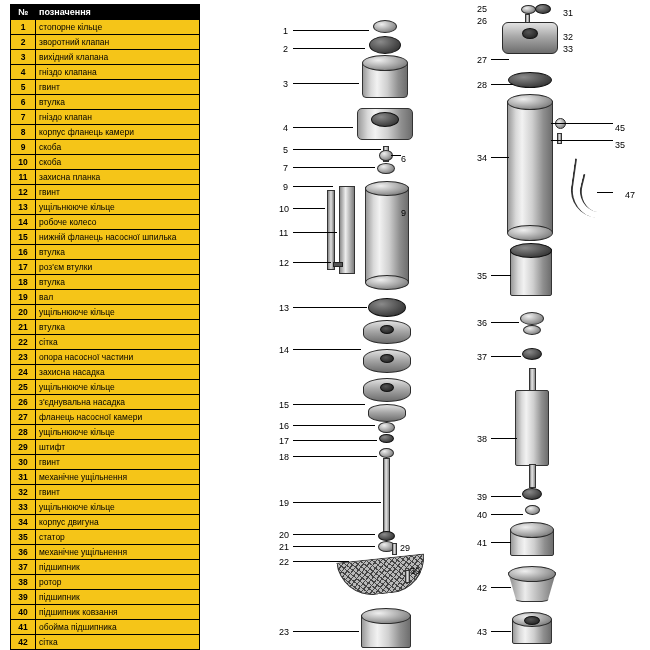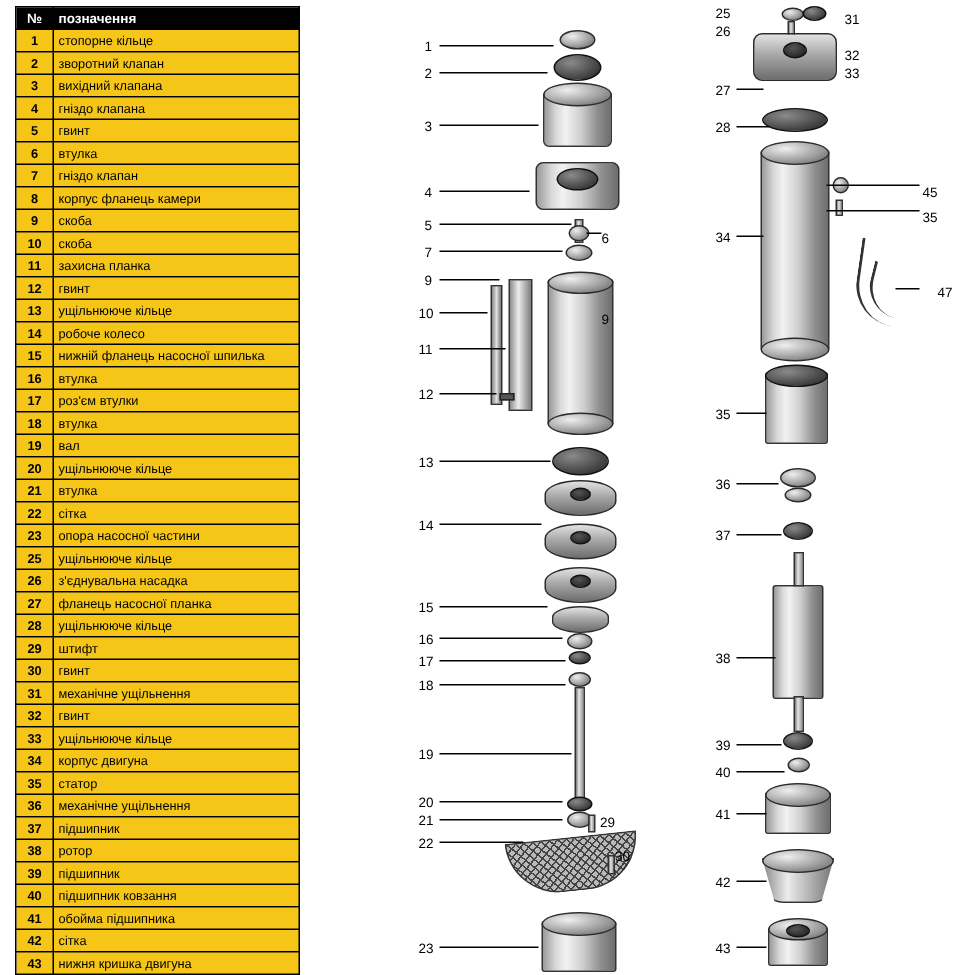--- a/index.html
+++ b/index.html
@@ -187,30 +187,34 @@
       </tr>
       <tr>
         <td class="num">22</td>
         <td>сітка</td>
       </tr>
       <tr>
         <td class="num">23</td>
         <td>опора насосної частини</td>
       </tr>
       <tr>
+        <td class="num">24</td>
+        <td>захисна насадка</td>
+      </tr>
+      <tr>
         <td class="num">25</td>
         <td>ущільнююче кільце</td>
       </tr>
       <tr>
         <td class="num">26</td>
         <td>з'єднувальна насадка</td>
       </tr>
       <tr>
         <td class="num">27</td>
-        <td>фланець насосної планка</td>
+        <td>фланець насосної камери</td>
       </tr>
       <tr>
         <td class="num">28</td>
         <td>ущільнююче кільце</td>
       </tr>
       <tr>
         <td class="num">29</td>
         <td>штифт</td>
       </tr>
       <tr>

